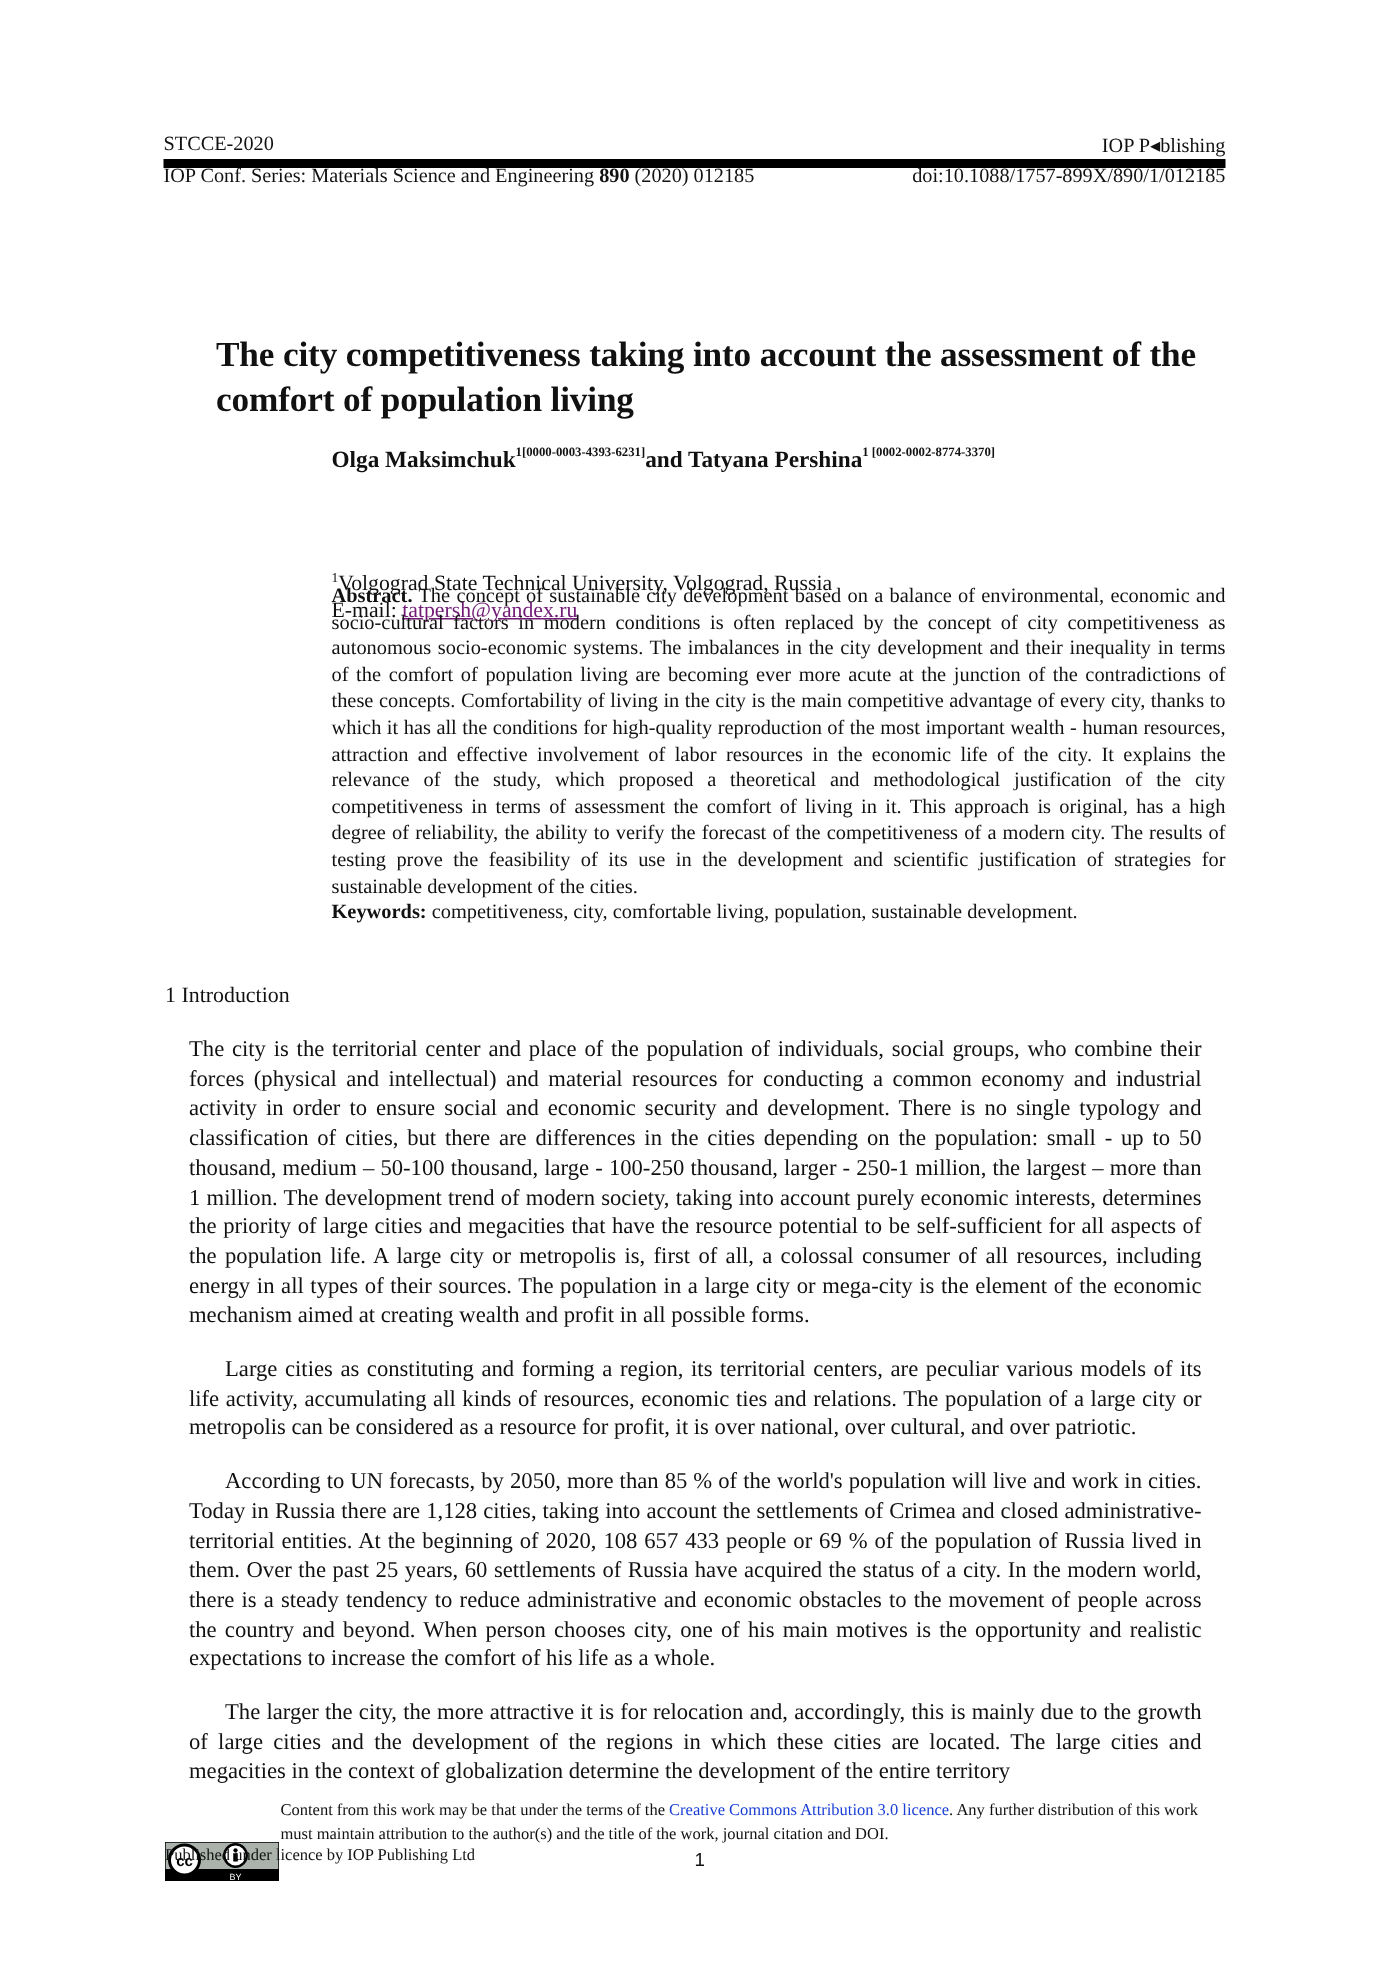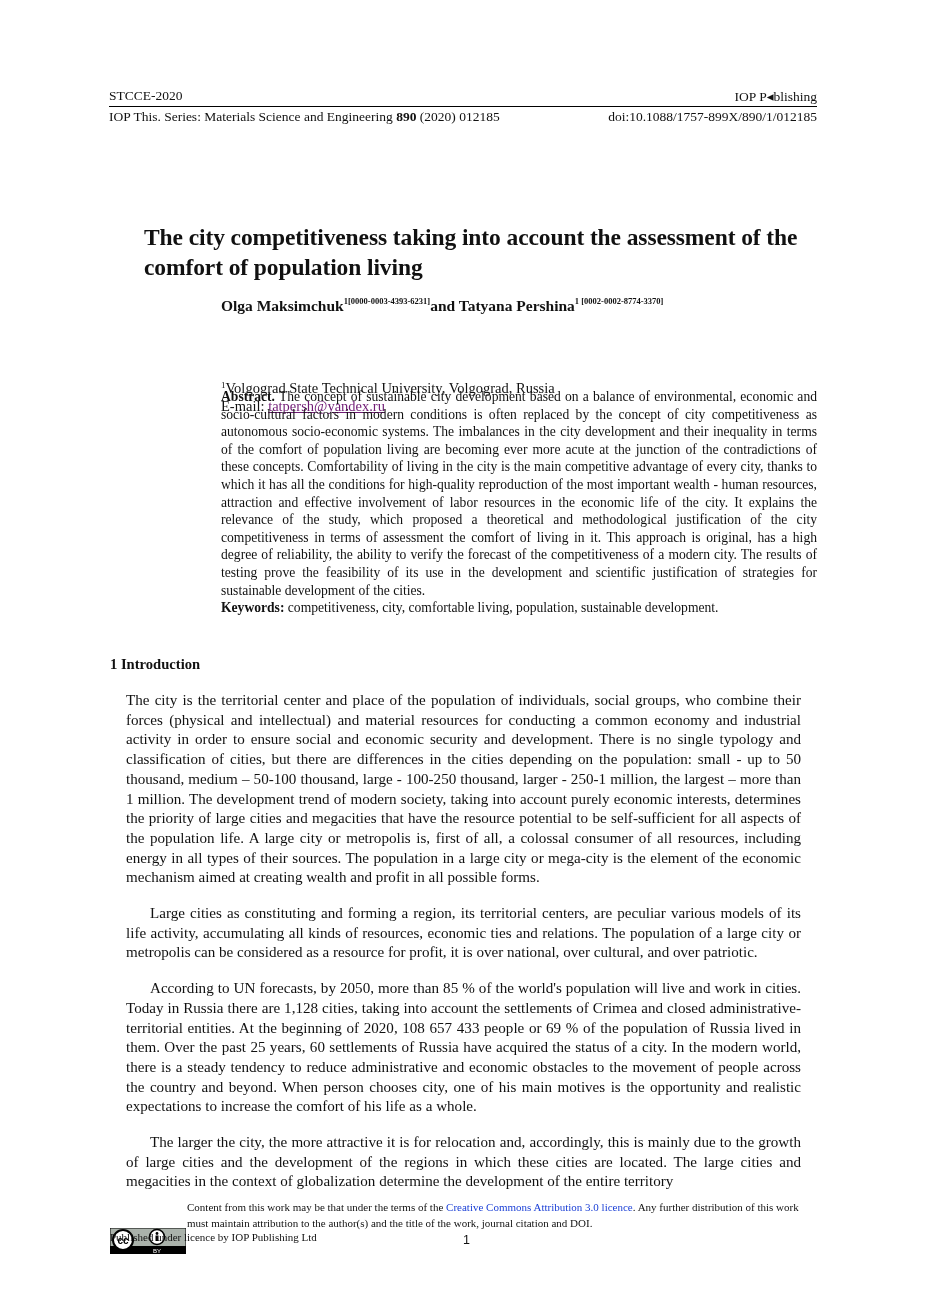--- a/index.html
+++ b/index.html
@@ -1,53 +1,53 @@
 <!DOCTYPE html>
 <html><head>
 <meta charset="utf-8">
 <style>
   html, body { margin: 0; padding: 0; background: #ffffff; }
   body { width: 925px; height: 1309px; position: relative; overflow: hidden;
          font-family: "Liberation Serif", serif; color: #111; }
   .abs { position: absolute; }
   .hdr { left: 109px; width: 708px; font-size: 13.5px; }
-  .hdr-top { top: 88px; height: 18px; border-bottom: 1px solid #000000; }
+  .hdr-top { top: 88px; height: 18px; border-bottom: 6px solid #000000; }
   .hdr-top .l { position: absolute; left: 0; top: 0; }
   .hdr-top .r { position: absolute; right: 0; top: 0; }
   .hdr-bot { top: 109px; height: 18px; }
   .hdr-bot .l { position: absolute; left: 0; top: 0; }
   .hdr-bot .r { position: absolute; right: 0; top: 0; }
   .title { left: 110px; top: 222px; width: 715px; font-size: 23.5px; font-weight: bold; line-height: 30px;
            font-family: "Liberation Serif", serif; letter-spacing: -0.1px; margin-left: 34px; }
   .authors { left: 221px; top: 296px; font-size: 15.5px; font-weight: bold; white-space: nowrap; }
   .authors sup { font-size: 8.5px; vertical-align: 7px; }
   .affil { left: 221px; top: 334px; font-size: 14.5px; line-height: 18px; margin-top: 42px; }
   .affil sup { font-size: 9px; vertical-align: 5px; }
   .affil a { color: #701a75; text-decoration: underline; }
   .abstract { left: 221px; top: 388px; width: 596px; font-size: 13.6px; line-height: 17.6px; text-align: justify; }
   .abstract b { font-weight: bold; }
-  .section { left: 110px; top: 656px; font-size: 14.6px; font-weight: bold; }
+  .section { left: 110px; top: 656px; font-size: 14.6px; font-weight: normal; }
   .body { left: 110px; top: 675px; width: 707px; font-size: 15.1px; line-height: 19.7px; text-align: justify; }
   .body p { margin: 16px; }
   .body p.ind { text-indent: 24px; }
   .cc { left: 110px; top: 1200px; width: 76px; height: 26px; margin-top: 28px; }
   .lic { left: 187px; top: 1200px; width: 630px; font-size: 11px; line-height: 15.5px; }
   .lic a { color: #1a3fd6; text-decoration: none; }
   .pub { left: 110px; top: 1231px; font-size: 11px; }
   .pnum { left: 463px; top: 1233px; font-size: 12.5px; font-family: "Liberation Sans", sans-serif; }
 </style>
 </head>
 <body>
 
 <div class="abs hdr hdr-top">
   <span class="l">STCCE-2020</span>
   <span class="r">IOP P◂blishing</span>
 </div>
 <div class="abs hdr hdr-bot">
-  <span class="l"><span>IOP This. Series: Materials Science and Engineering </span><b>890</b><span> (2020) 012185</span></span>
+  <span class="l"><span>IOP Conf. Series: Materials Science and Engineering </span><b>890</b><span> (2020) 012185</span></span>
   <span class="r">doi:10.1088/1757-899X/890/1/012185</span>
 </div>
 
 <div class="abs title">The city competitiveness taking into account the assessment of the comfort of population living</div>
 
 <div class="abs authors">
   <span>Olga Maksimchuk</span><sup>1[0000-0003-4393-6231]</sup><span>and Tatyana Pershina</span><sup>1 [0002-0002-8774-3370]</sup>
 </div>
 
 <div class="abs affil">

